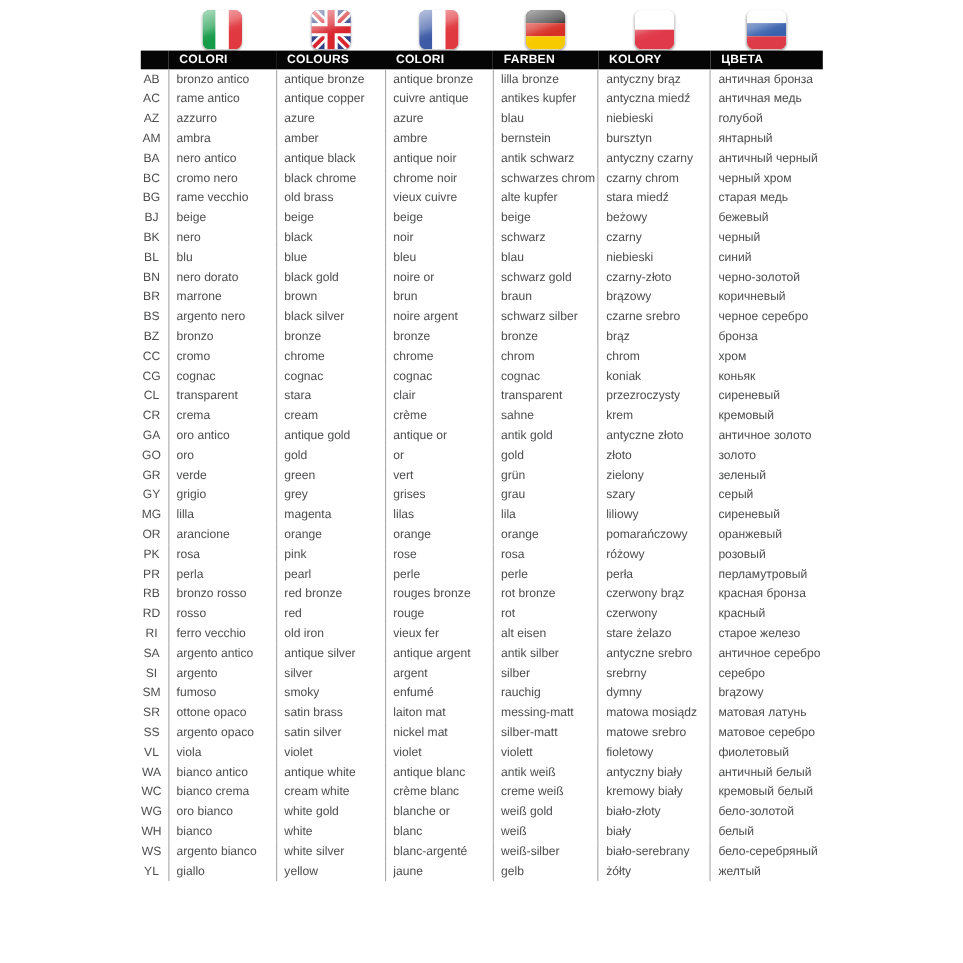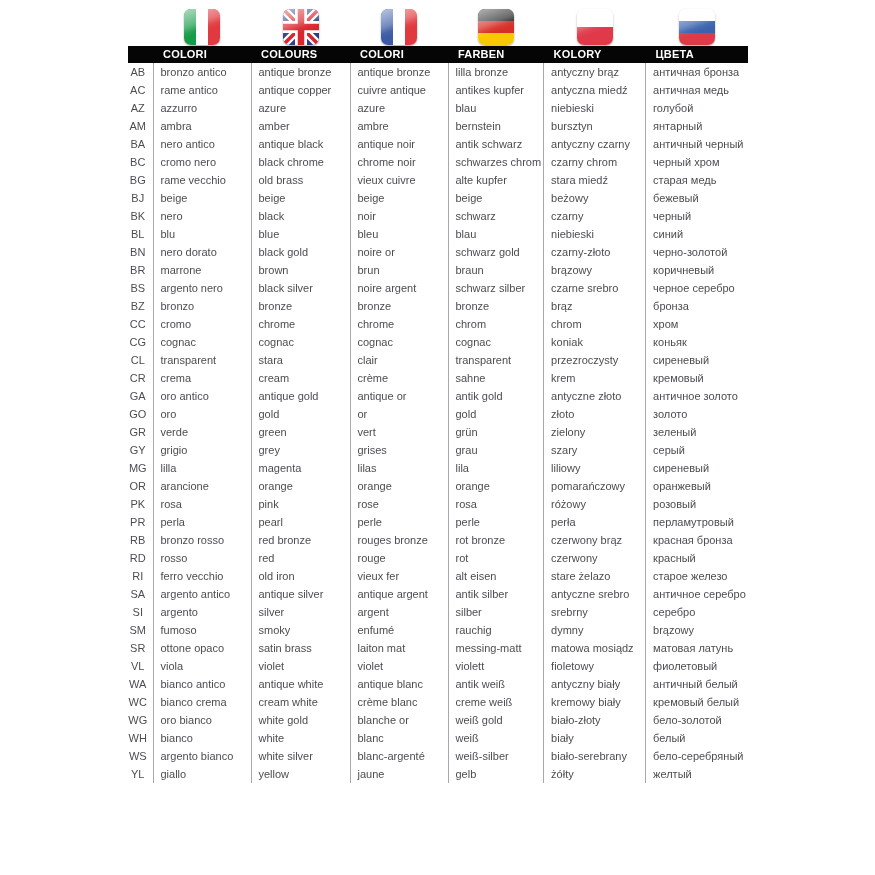--- a/index.html
+++ b/index.html
@@ -434,20 +434,29 @@
   <tr>
     <td class="code">SR</td>
     <td>ottone opaco</td>
     <td>satin brass</td>
     <td>laiton mat</td>
     <td>messing-matt</td>
     <td>matowa mosiądz</td>
     <td>матовая латунь</td>
   </tr>
 
+  <tr>
+    <td class="code">SS</td>
+    <td>argento opaco</td>
+    <td>satin silver</td>
+    <td>nickel mat</td>
+    <td>silber-matt</td>
+    <td>matowe srebro</td>
+    <td>матовое серебро</td>
+  </tr>
 
   <tr>
     <td class="code">VL</td>
     <td>viola</td>
     <td>violet</td>
     <td>violet</td>
     <td>violett</td>
     <td>fioletowy</td>
     <td>фиолетовый</td>
   </tr>

